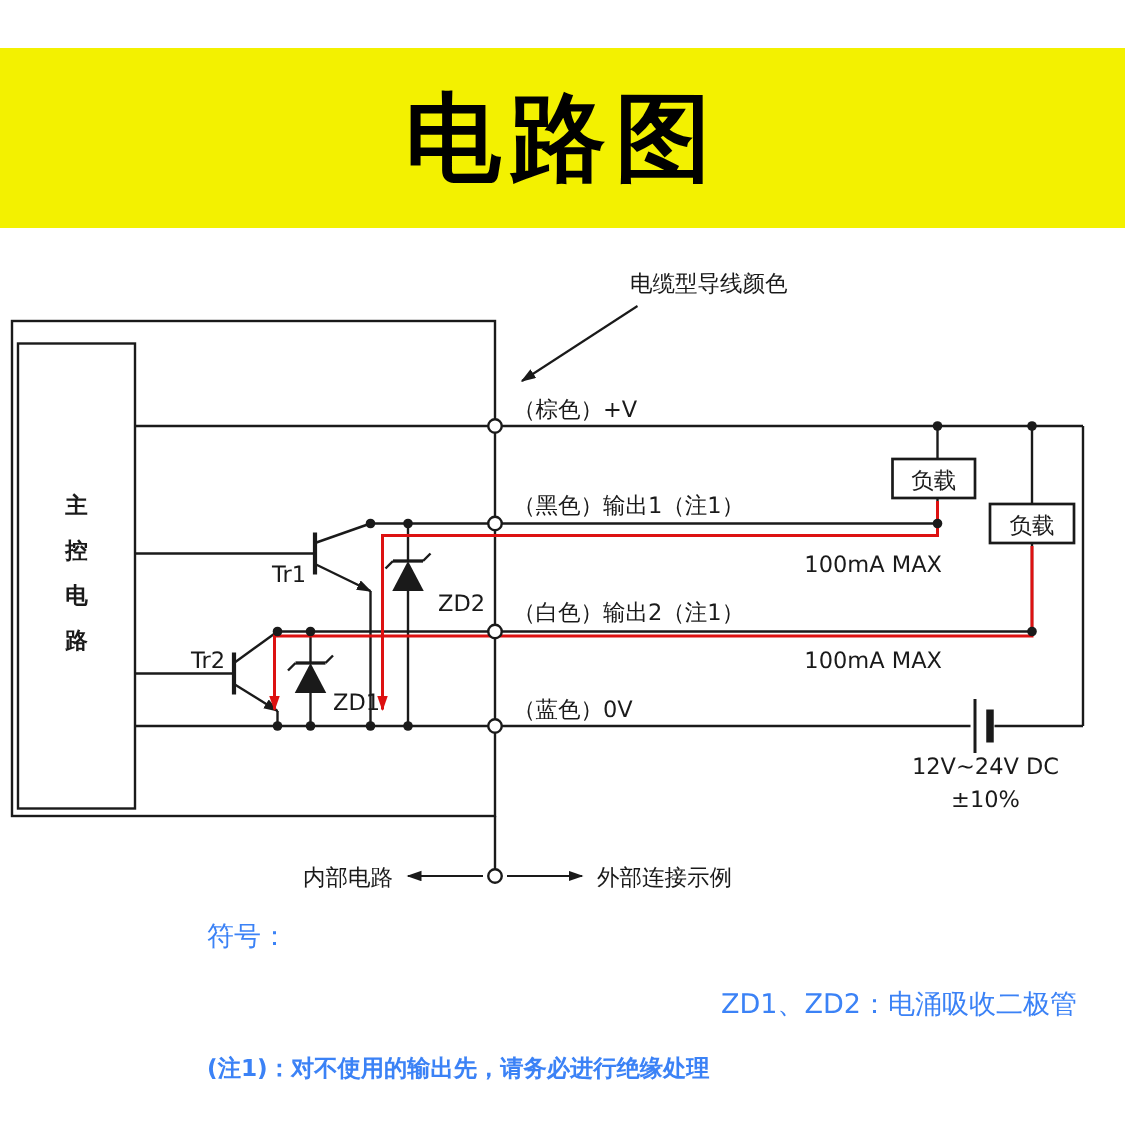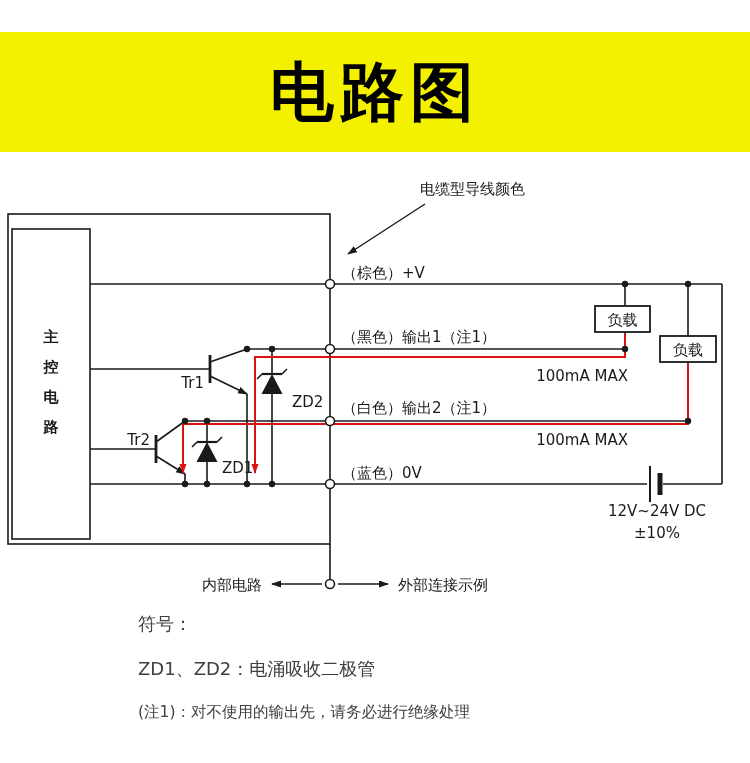--- a/index.html
+++ b/index.html
@@ -38,25 +38,25 @@
   svg.diagram text {
     fill: #1a1a1a;
     stroke: none;
     font-size: 15px;
   }
   .notes {
     position: absolute;
     top: 588px;
     left: 138px;
     width: 580px;
-    color: #404040;
+    color: #3b82f6;
   }
   .notes .n-heading { font-size: 18px; margin-bottom: 21px; }
-  .notes .n-line    { font-size: 18px; margin-bottom: 21px; }
-  .notes .n-small   { font-size: 15.5px; margin-top: 2px; }
+  .notes .n-line    { font-size: 18px; margin-bottom: 21px; text-align: right; }
+  .notes .n-small   { font-size: 15.5px; margin-top: 2px; font-weight: bold; }
   .bottom-accent {
     position: absolute;
     top: 749px; left: 182px;
     width: 36px; height: 12px;
     background: #29b6a8;
     border-radius: 2px;
   }
 </style>
 </head>
 <body>

